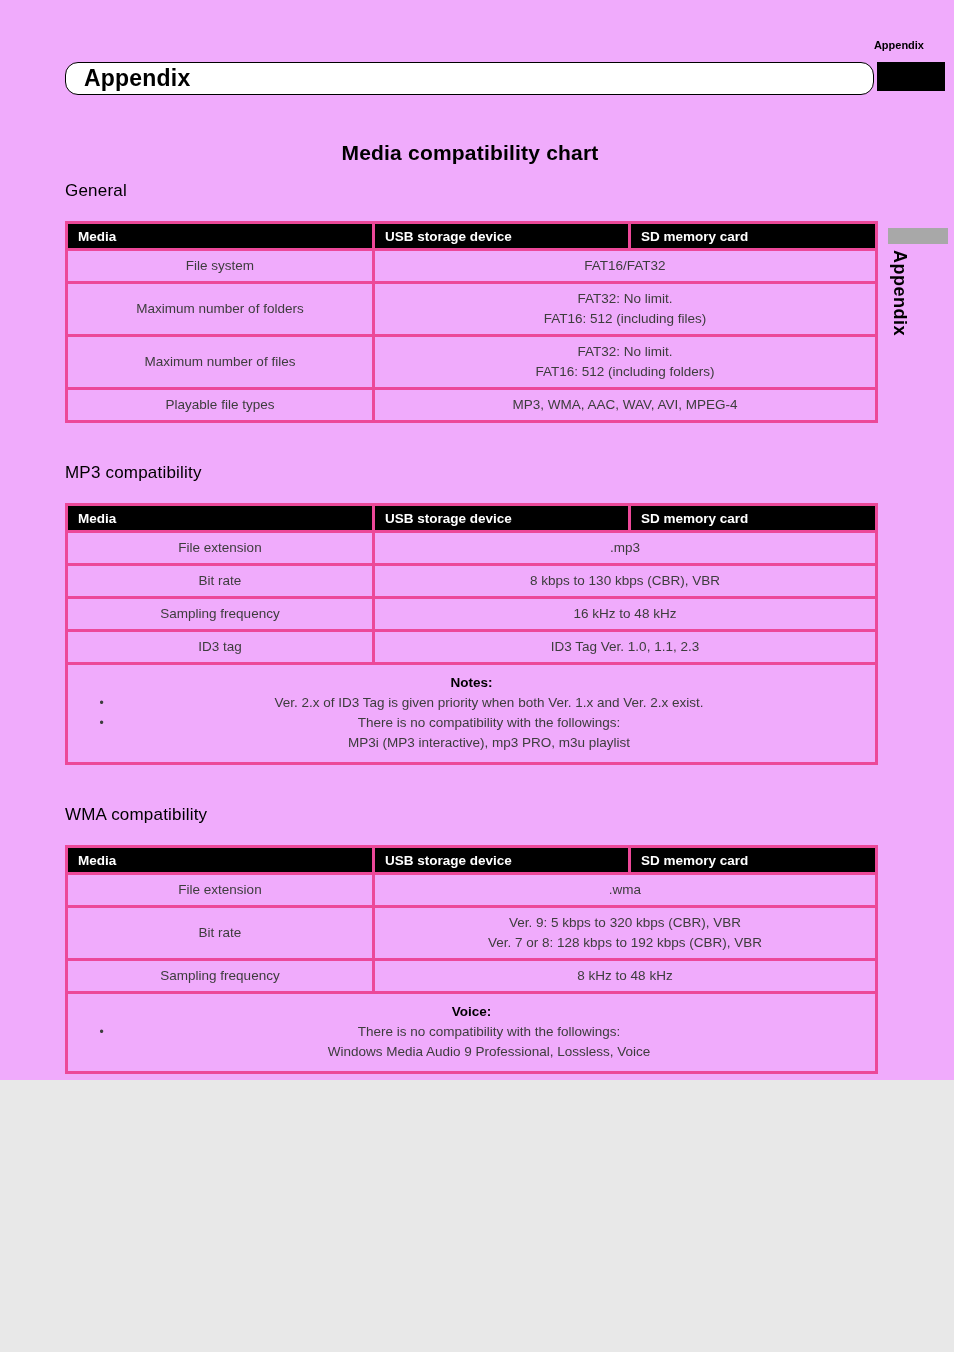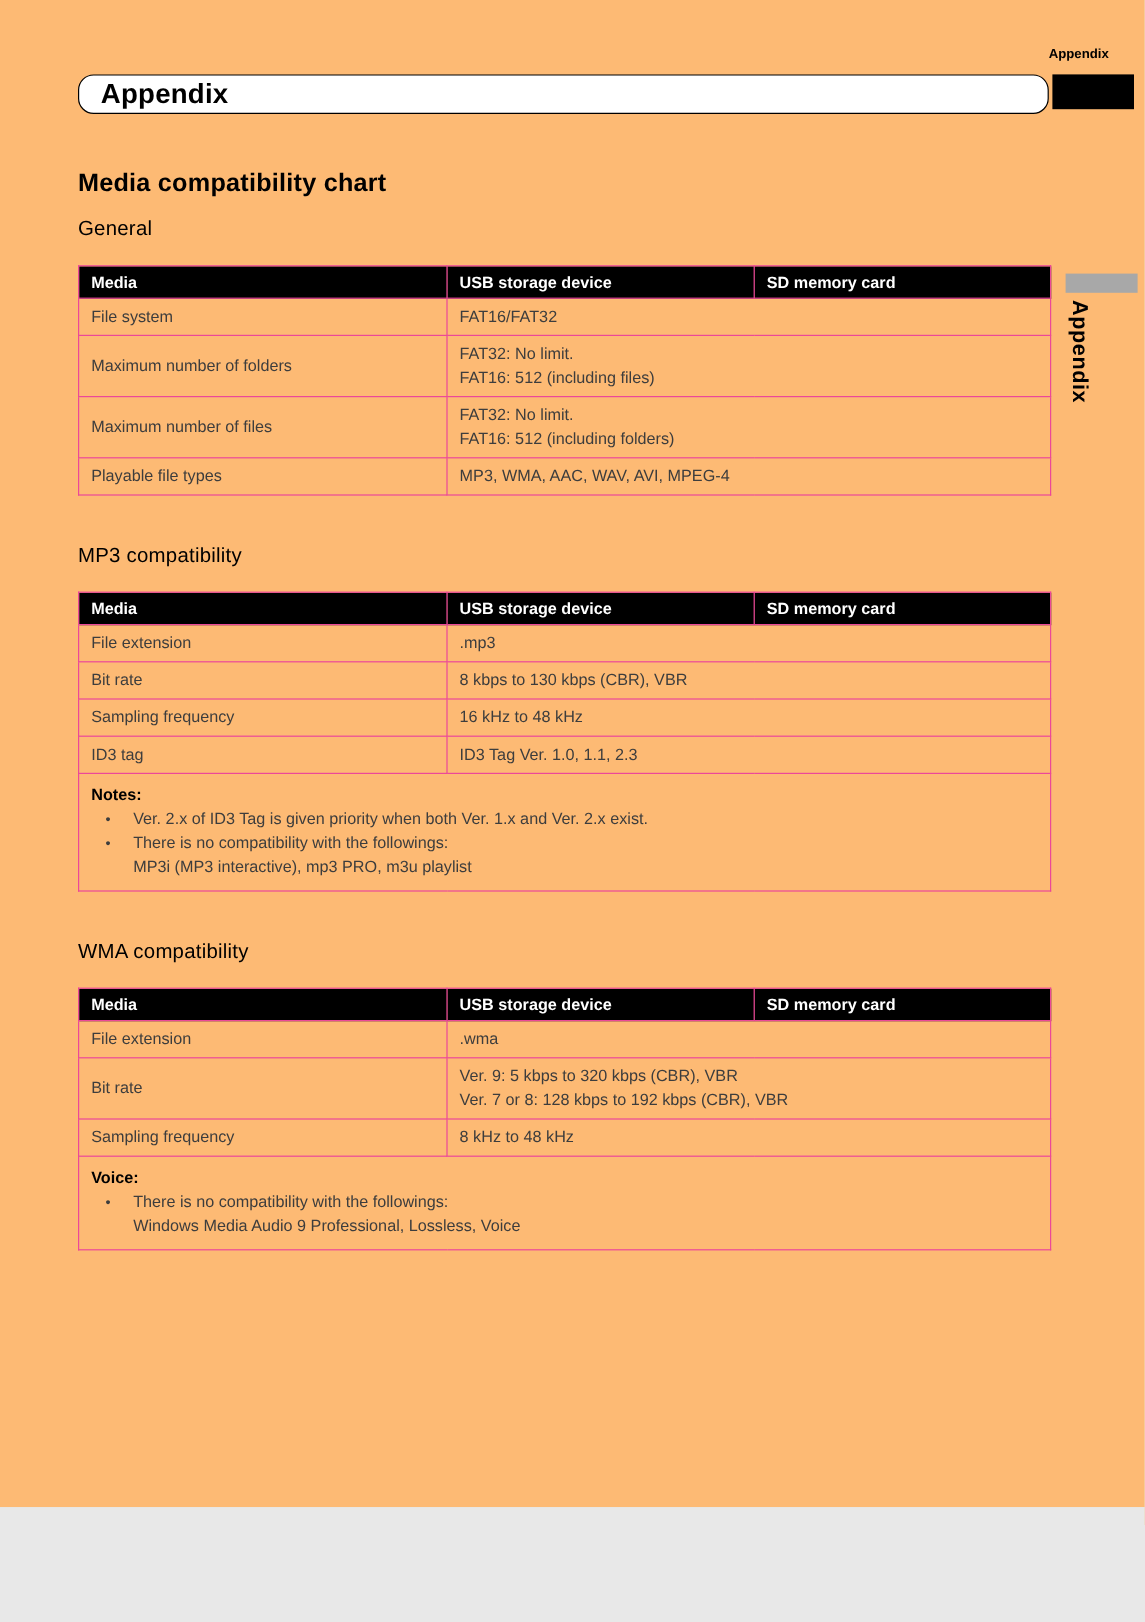--- a/index.html
+++ b/index.html
@@ -1,21 +1,21 @@
 <!DOCTYPE html>
 <html><head>
 <meta charset="utf-8">
 <style>
   * { margin: 0; padding: 0; box-sizing: border-box; }
   html, body { background: #e8e8e8; }
   .page {
     position: relative;
     width: 954px;
-    height: 1256px;
-    background: #fdba74;
+    height: 1080px;
+    background: #f0abfc;
     font-family: "Liberation Sans", sans-serif;
     color: #3d3d3d;
     overflow: hidden;
     margin: 0 auto;
   }
   .running-header {
     position: absolute;
     top: 39px;
     right: 30px;
     font-size: 11px;
@@ -54,56 +54,58 @@
     left: 65px;
     top: 95px;
     width: 810px;
   }
   .page-title {
     margin-top: 46px;
     font-size: 21px;
     font-weight: bold;
     color: #000;
     letter-spacing: 0.2px;
+    text-align: center;
   }
   .sub-heading {
     font-size: 17px;
     font-weight: normal;
     color: #000;
     letter-spacing: 0.2px;
   }
   .mt-sub { margin-top: 16px; }
   .mt-sub-big { margin-top: 40px; }
   .spec-table {
     width: 810px;
     margin-top: 20px;
     border-collapse: collapse;
     table-layout: fixed;
     font-size: 13.5px;
   }
   .spec-table th, .spec-table td {
-    border: 1px solid #ec4899;
+    border: 3px solid #ec4899;
   }
   .spec-table th {
     background: #000000;
     color: #ffffff;
     font-weight: bold;
     text-align: left;
     height: 27px;
     padding: 0 10px;
     font-size: 13.5px;
   }
   .col-media { width: 307px; }
   .col-usb   { width: 256px; }
   .col-sd    { width: 247px; }
   .spec-table td {
     padding: 5px 10px;
     line-height: 20px;
     vertical-align: middle;
     color: #3d3d3d;
+    text-align: center;
   }
   td.cell-value { white-space: pre-line; }
   td.notes-cell {
     padding: 8px 10px 9px 10px;
     vertical-align: top;
   }
   .notes-title {
     font-weight: bold;
     color: #000;
     line-height: 20px;

